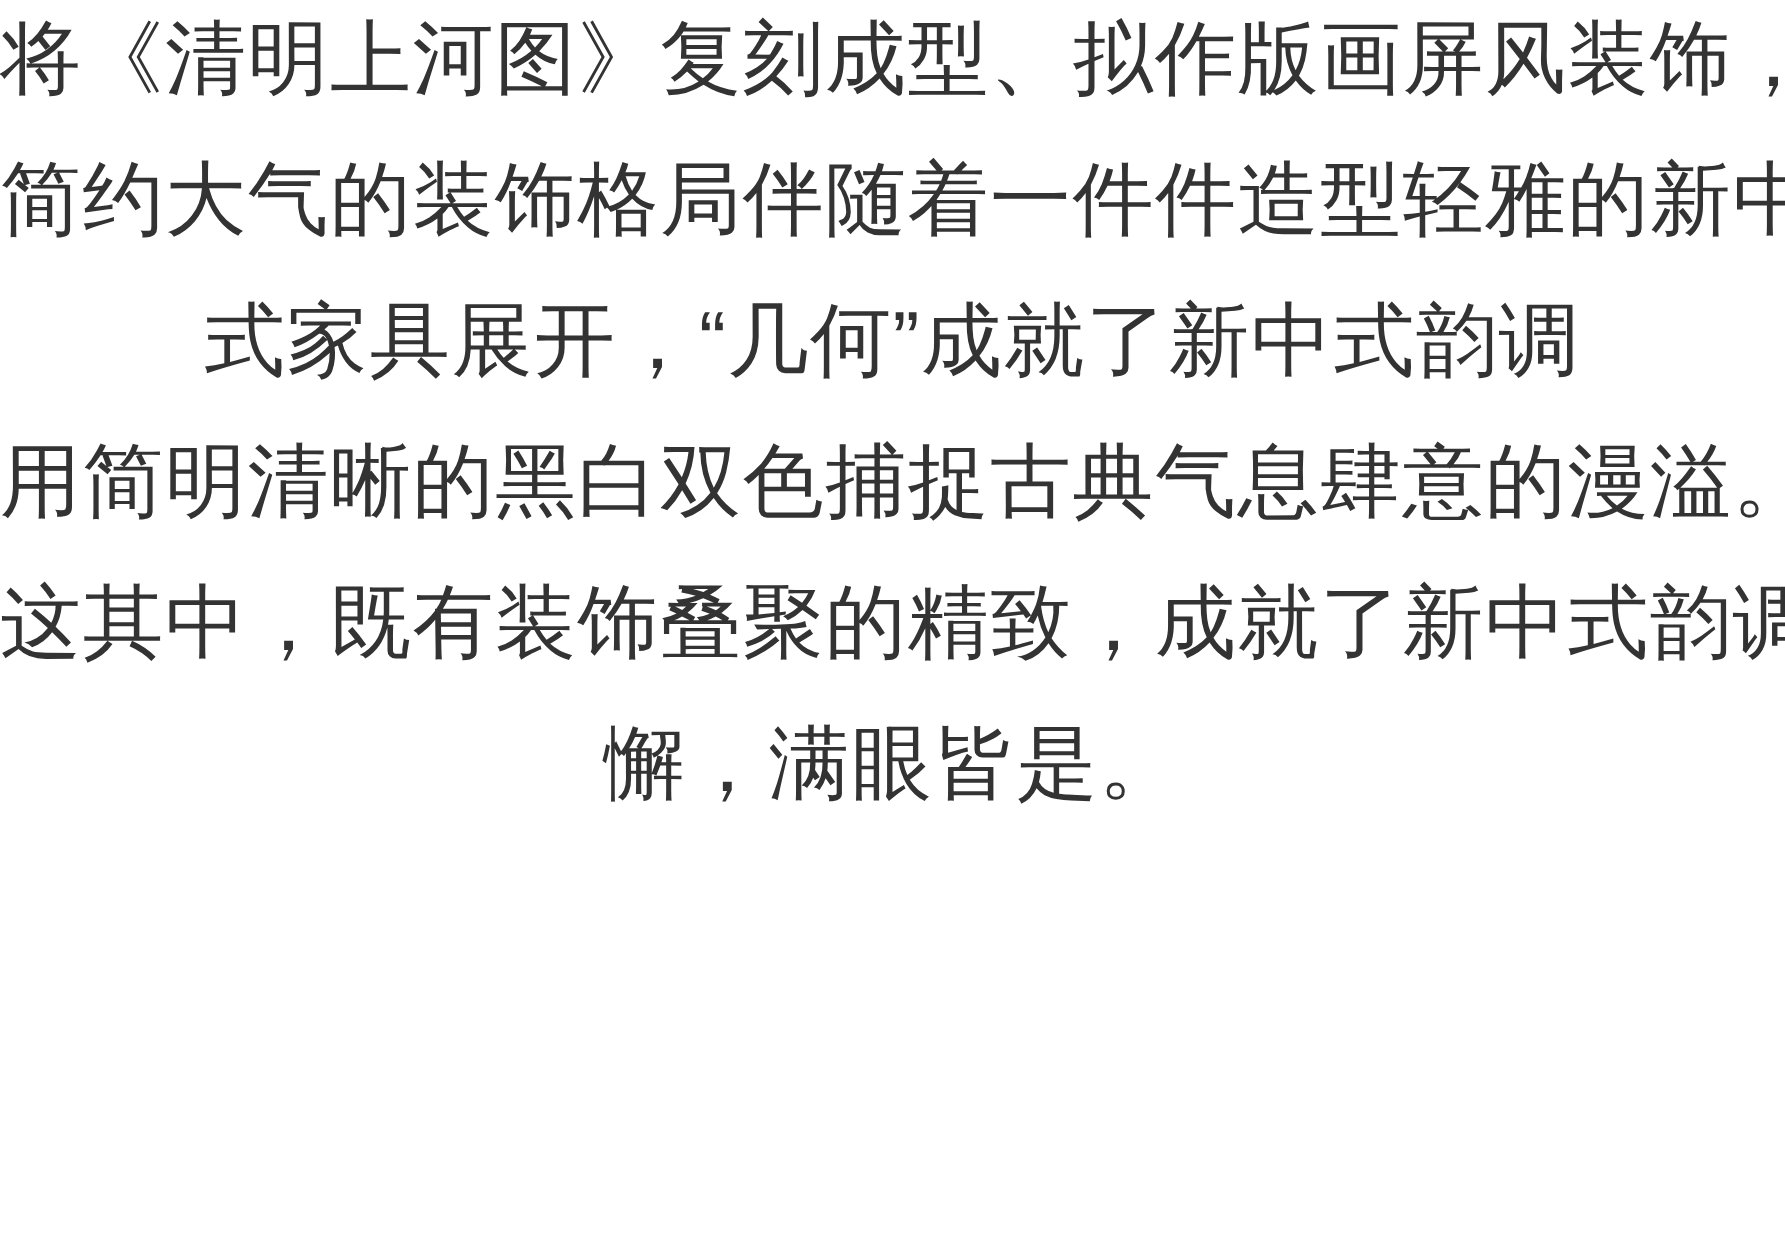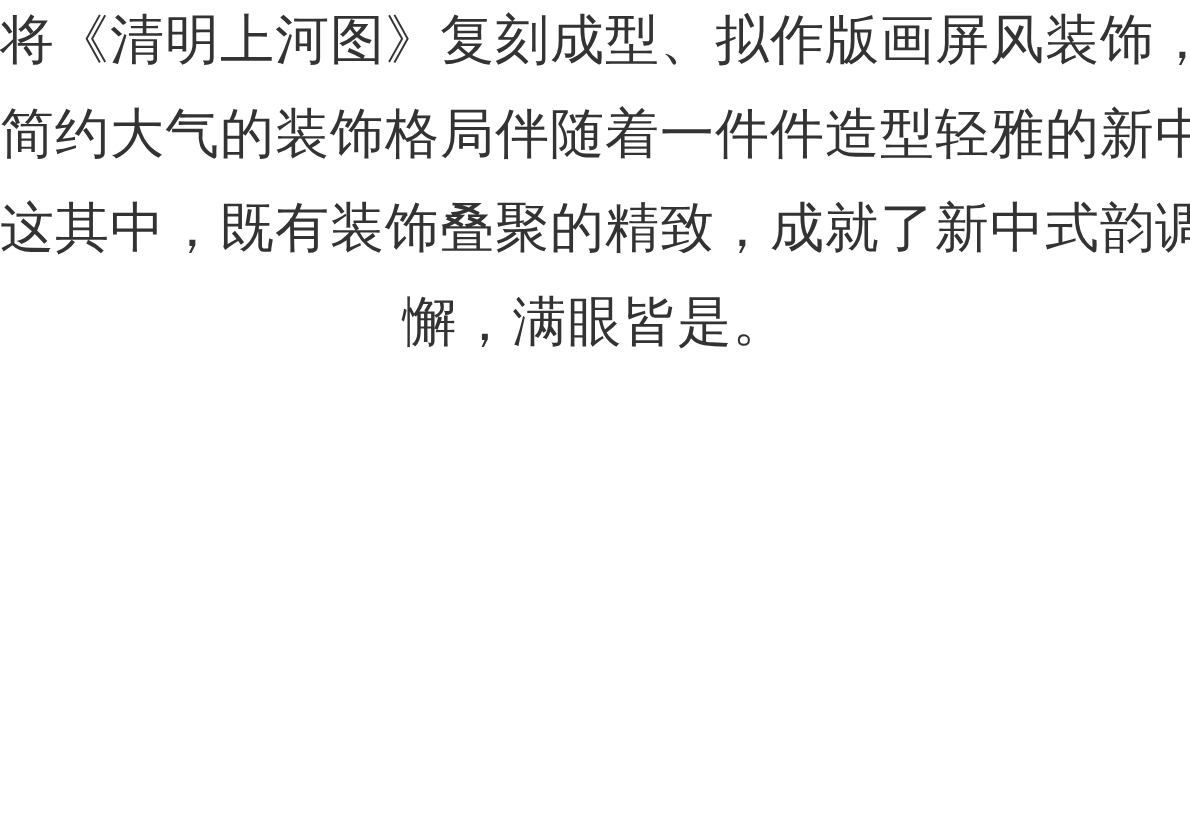--- a/index.html
+++ b/index.html
@@ -28,15 +28,17 @@
     color: #333333;
     font-weight: 400;
   }
 </style>
 </head>
 <body>
 
 <div class="text-block">
   <div class="line">将《清明上河图》复刻成型、拟作版画屏风装饰，</div>
   <div class="line">简约大气的装饰格局伴随着一件件造型轻雅的新中</div>
+  <div class="line">式家具展开，“几何”成就了新中式韵调</div>
+  <div class="line">用简明清晰的黑白双色捕捉古典气息肆意的漫溢。</div>
   <div class="line">这其中，既有装饰叠聚的精致，成就了新中式韵调</div>
   <div class="line">懈，满眼皆是。</div>
 </div>
 
 </body></html>

